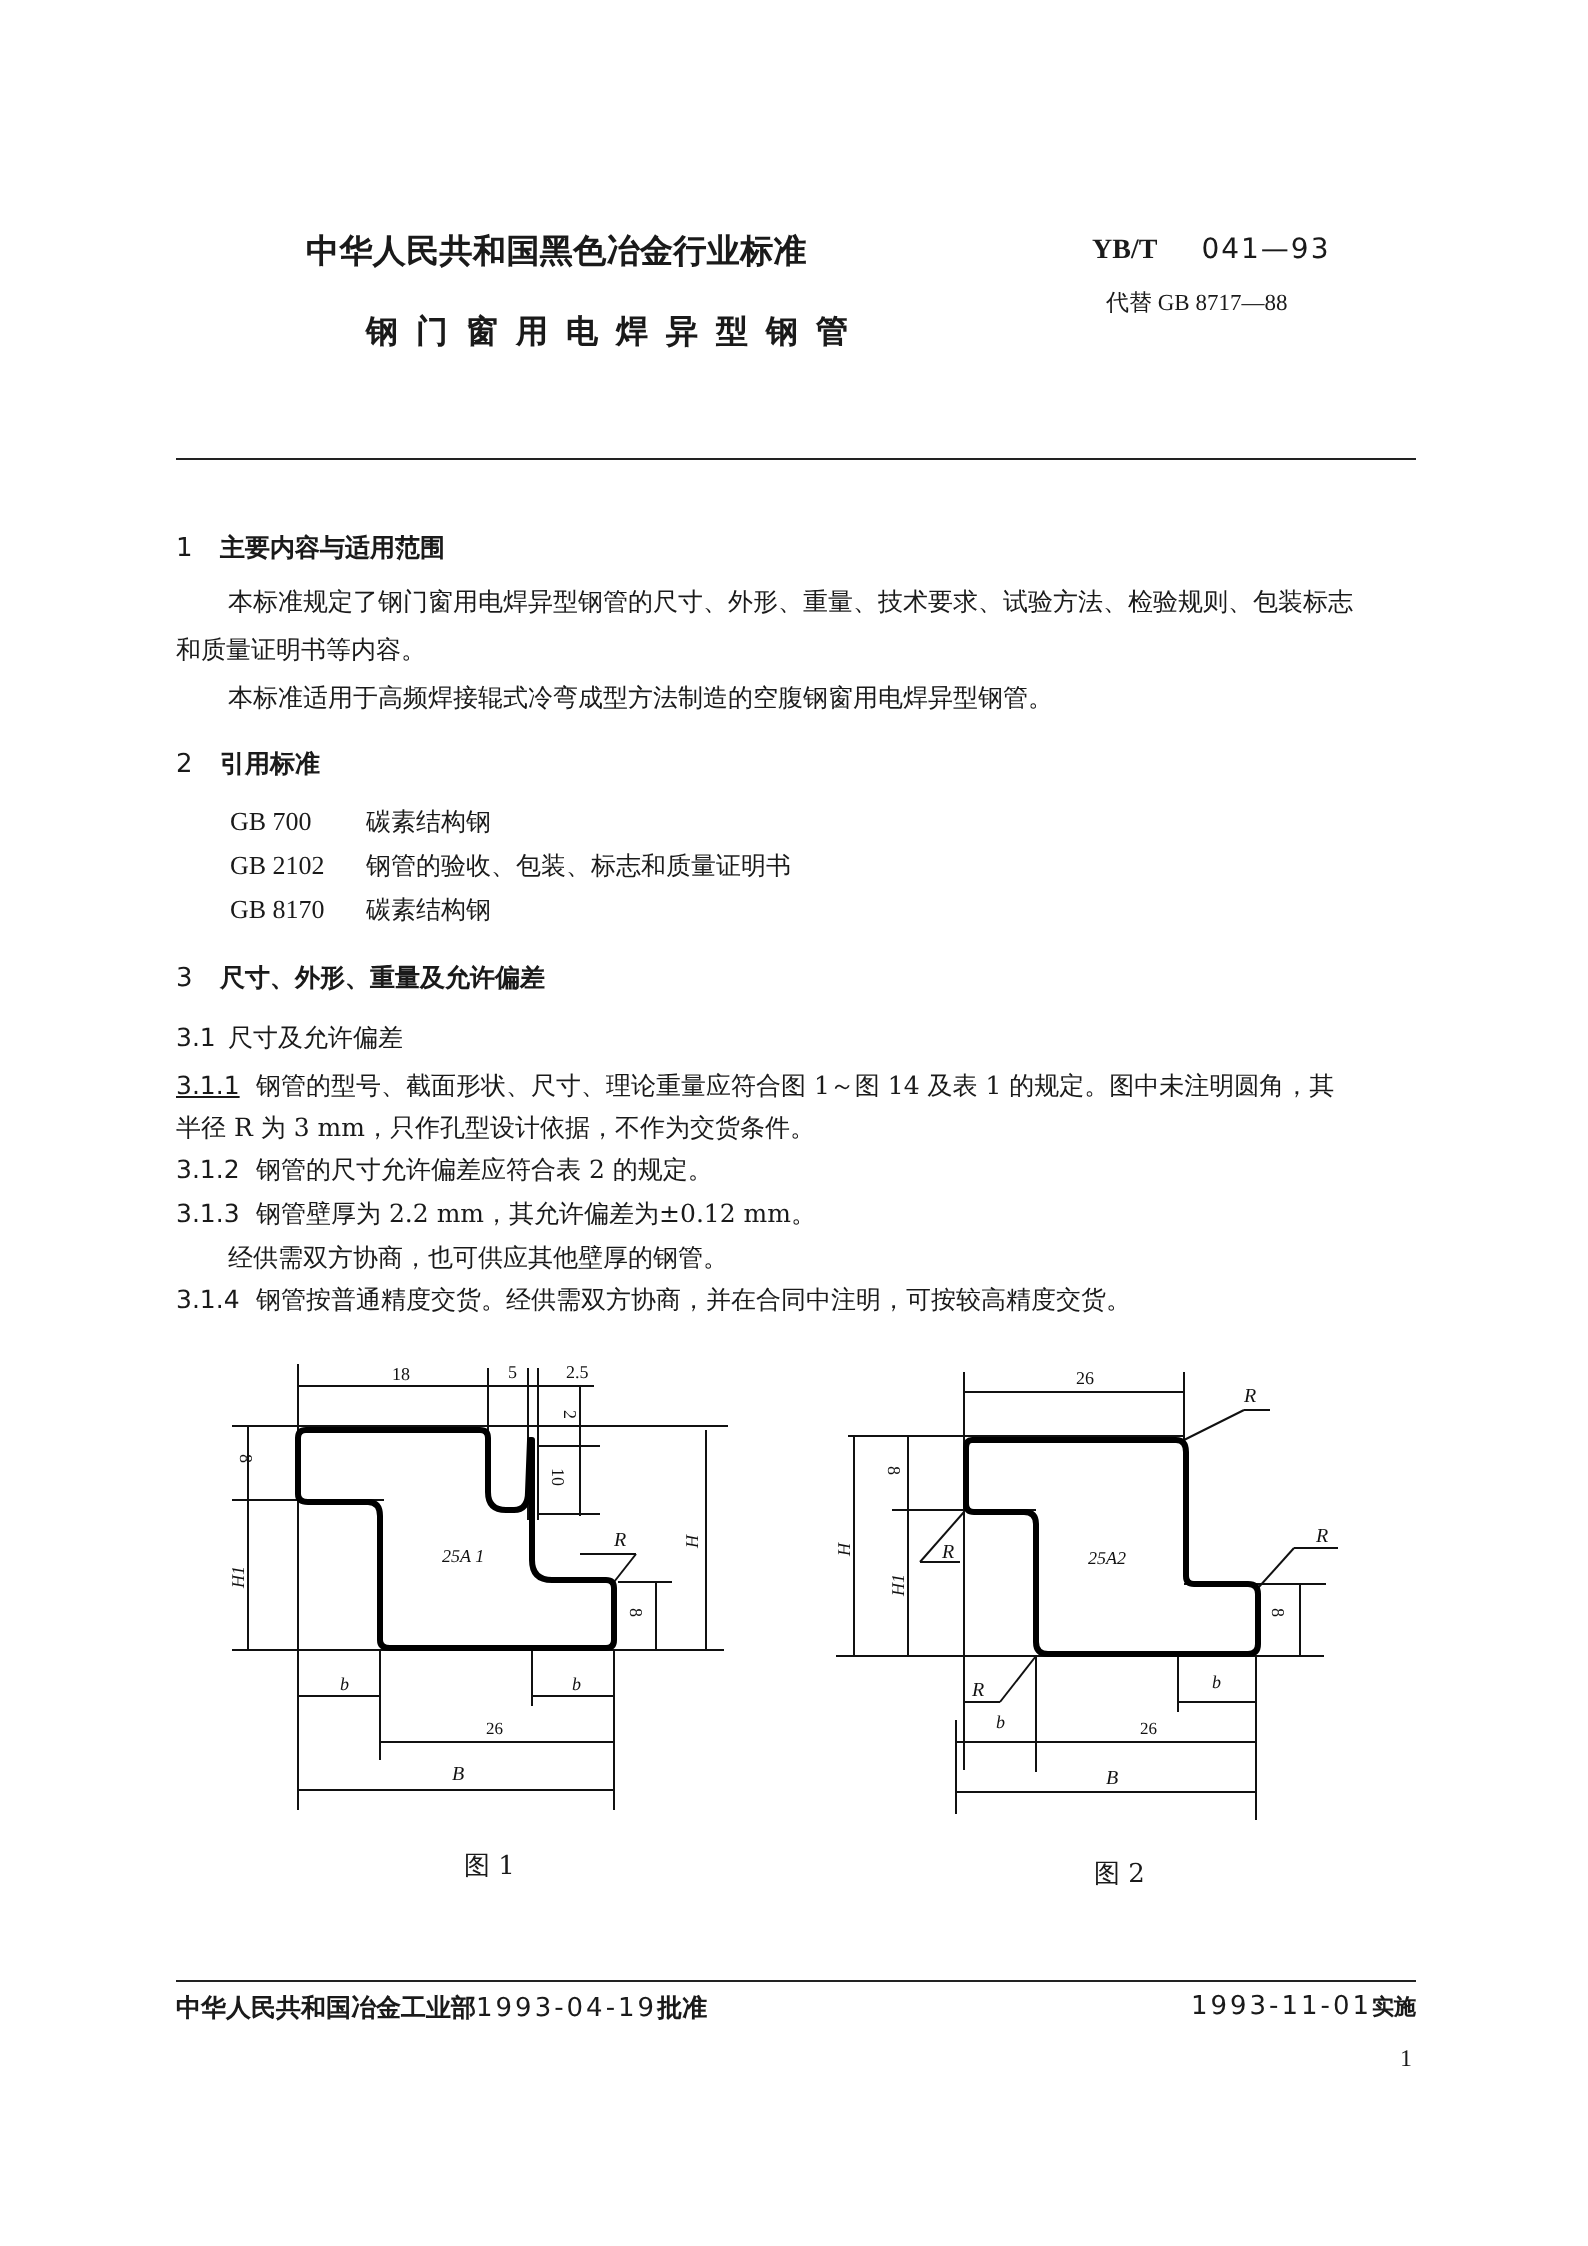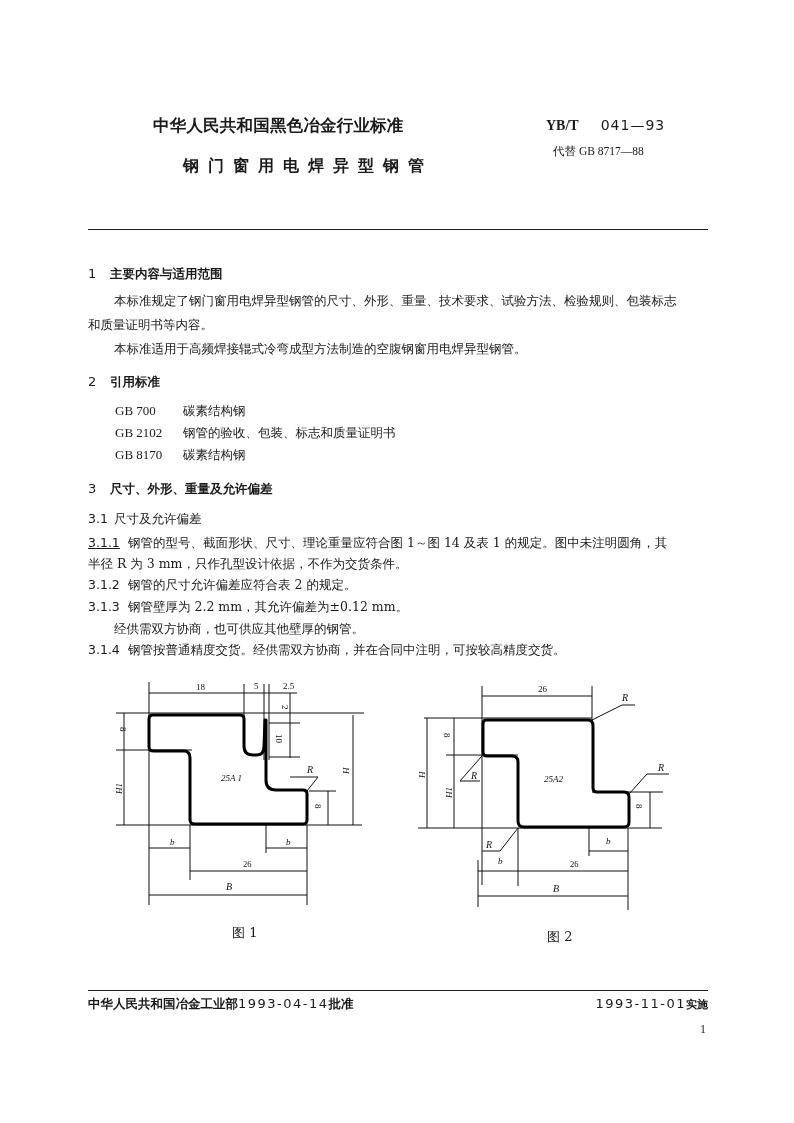--- a/index.html
+++ b/index.html
@@ -186,18 +186,18 @@
       <text x="196" y="174" font-style="italic">b</text>
       <text x="160" y="197" font-size="8.5">26</text>
       <text x="143" y="222" font-style="italic" font-size="10">B</text>
     </g>
   </svg>
   <div class="cap abs" style="left:137px;top:258px;">图 2</div>
 </div>
 
 <div class="abs hr-bottom"></div>
 <div class="abs foot-left">
-  <span>中华人民共和国冶金工业部</span><span class="d">1993-04-14</span><span>批准</span>
+  <span>中华人民共和国冶金工业部</span><span class="d">1993-04-19</span><span>批准</span>
 </div>
 <div class="abs foot-right">
   <span class="d">1993-11-01</span><span class="b">实施</span>
 </div>
 <div class="abs page-no">1</div>
 
 </body></html>

